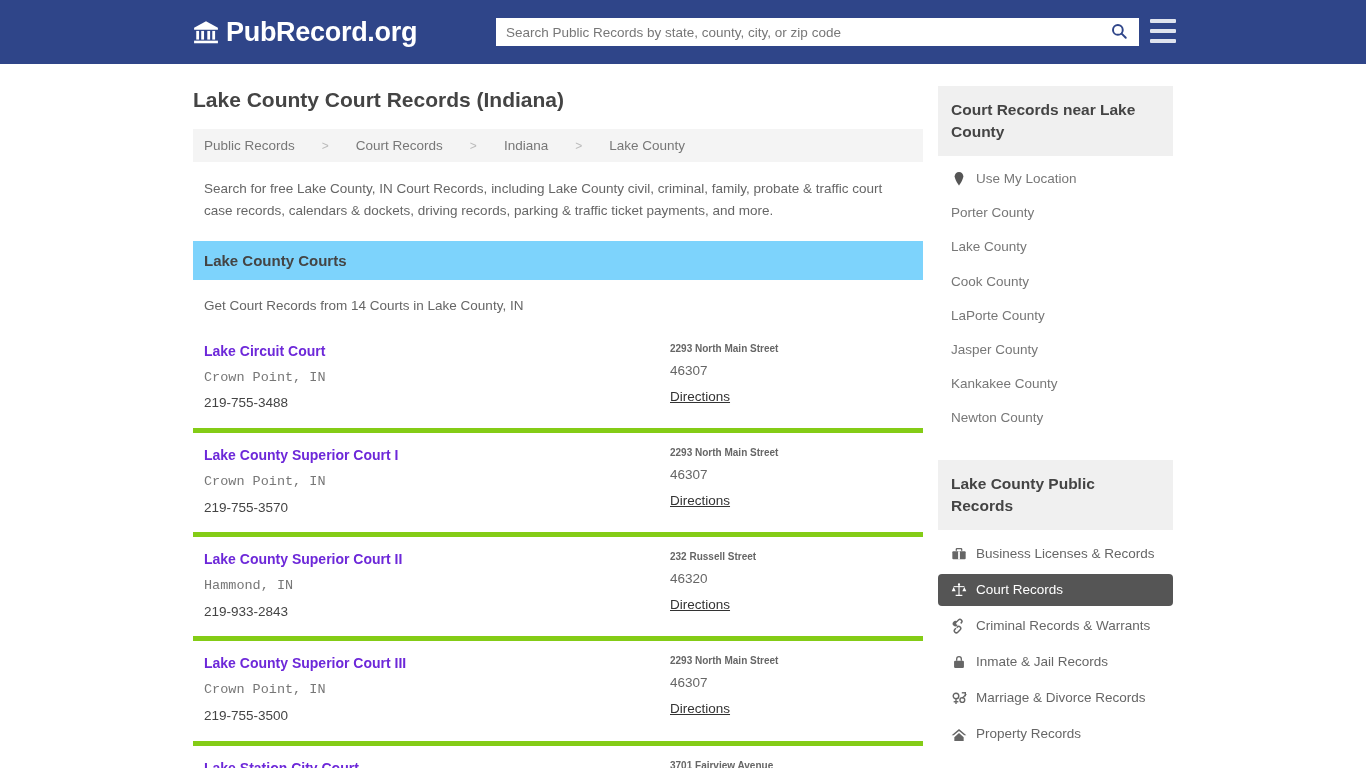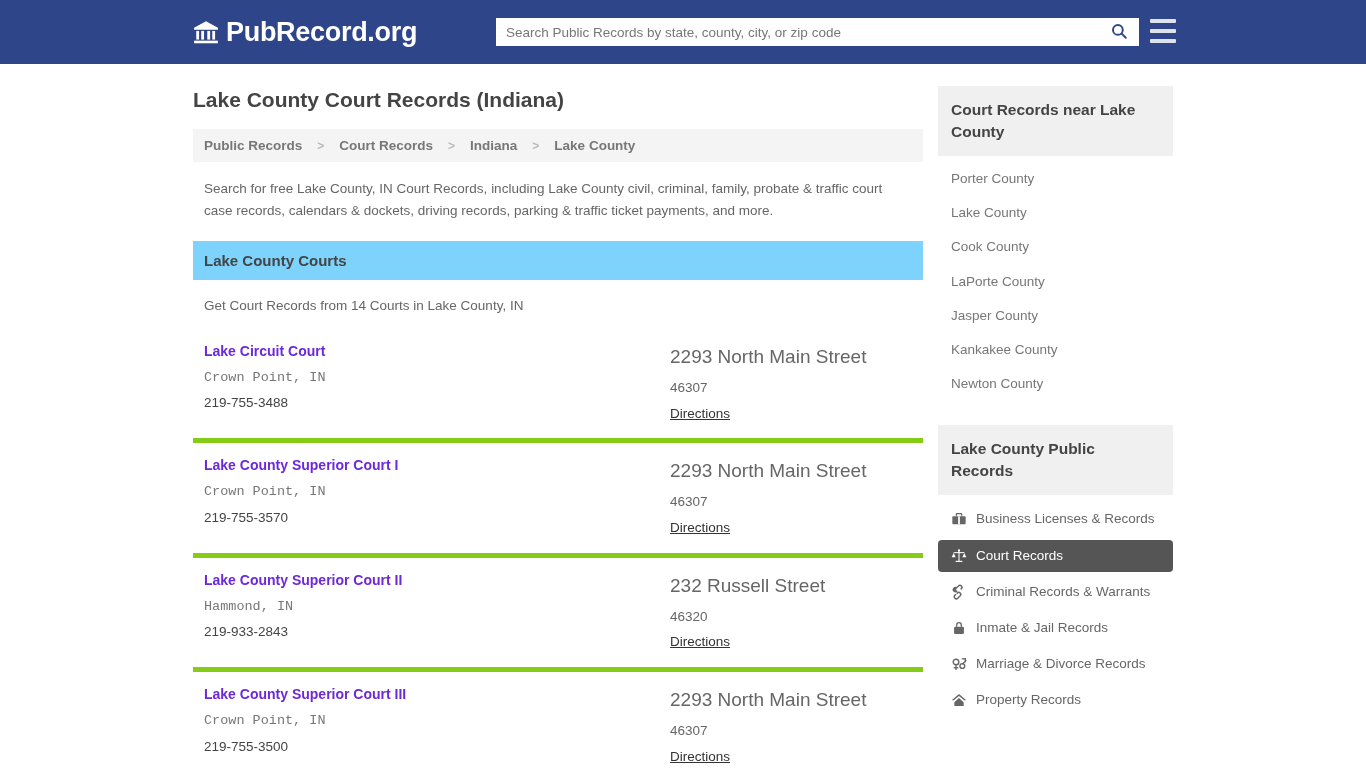--- a/index.html
+++ b/index.html
@@ -108,22 +108,21 @@
 
   
   .breadcrumb {
     background: #f4f4f4;
     padding: 9px 11px;
     font-size: 13.5px;
     color: #777;
     display: flex;
     align-items: center;
     flex-wrap: wrap;
-    gap: 8px;
-    font-weight: bold;
+    gap: 20px;
   }
   .breadcrumb a {
     color: #777;
     text-decoration: none;
     cursor: pointer;
   }
   .crumb-sep {
     color: #bbbbbb;
     padding: 0 7px;
     font-size: 12px;
@@ -172,23 +171,24 @@
     color: #777;
     line-height: 1.9;
     font-family: Liberation Mono, monospace;
   }
   .court-phone {
     font-size: 13.5px;
     color: #444;
     line-height: 1.9;
   }
   .court-street {
-    font-size: 19px;
+    font-size: 10px;
     color: #666;
     line-height: 1.9;
+    font-weight: bold;
   }
   .court-zip {
     font-size: 13.5px;
     color: #666;
     line-height: 1.9;
   }
   .court-dir {
     font-size: 13.5px;
     color: #333;
     text-decoration: underline;
@@ -355,20 +355,28 @@
           </div>
         </div>
       </div>
   </div>
 
   <div class="side-col">
 
     <div class="side-head">Court Records near Lake County</div>
     <div class="side-list" id="nearby-list">
         <div class="side-item">
+          <span class="side-icon">
+            <svg width="16" height="16" viewBox="0 0 24 24" fill="#555555">
+              <path d="M12 1.5c-3.6 0-6.5 2.9-6.5 6.5 0 4.9 6.5 14 6.5 14s6.5-9.1 6.5-14c0-3.6-2.9-6.5-6.5-6.5z"></path>
+            </svg>
+          </span>
+          <span class="side-label">Use My Location</span>
+        </div>
+        <div class="side-item">
           <span class="side-label">Porter County</span>
         </div>
         <div class="side-item">
           <span class="side-label">Lake County</span>
         </div>
         <div class="side-item">
           <span class="side-label">Cook County</span>
         </div>
         <div class="side-item">
           <span class="side-label">LaPorte County</span>

